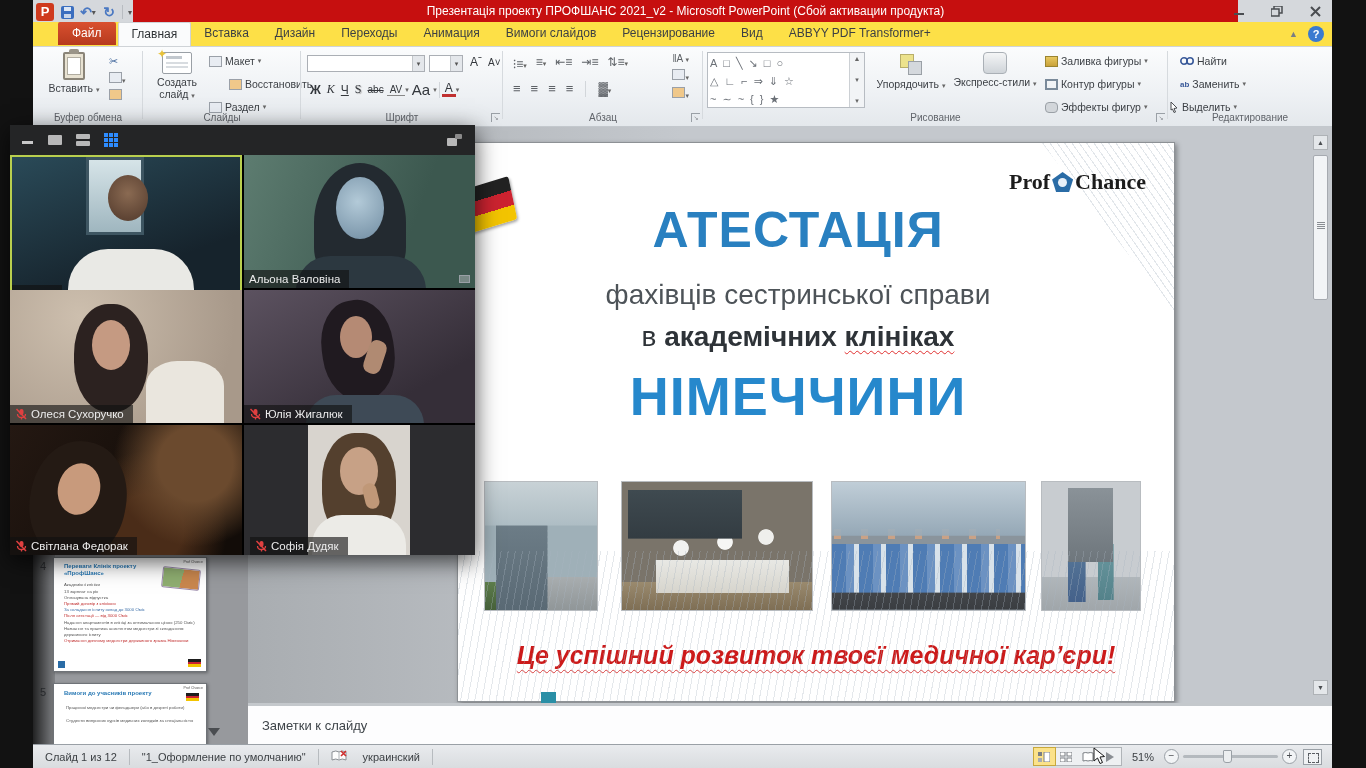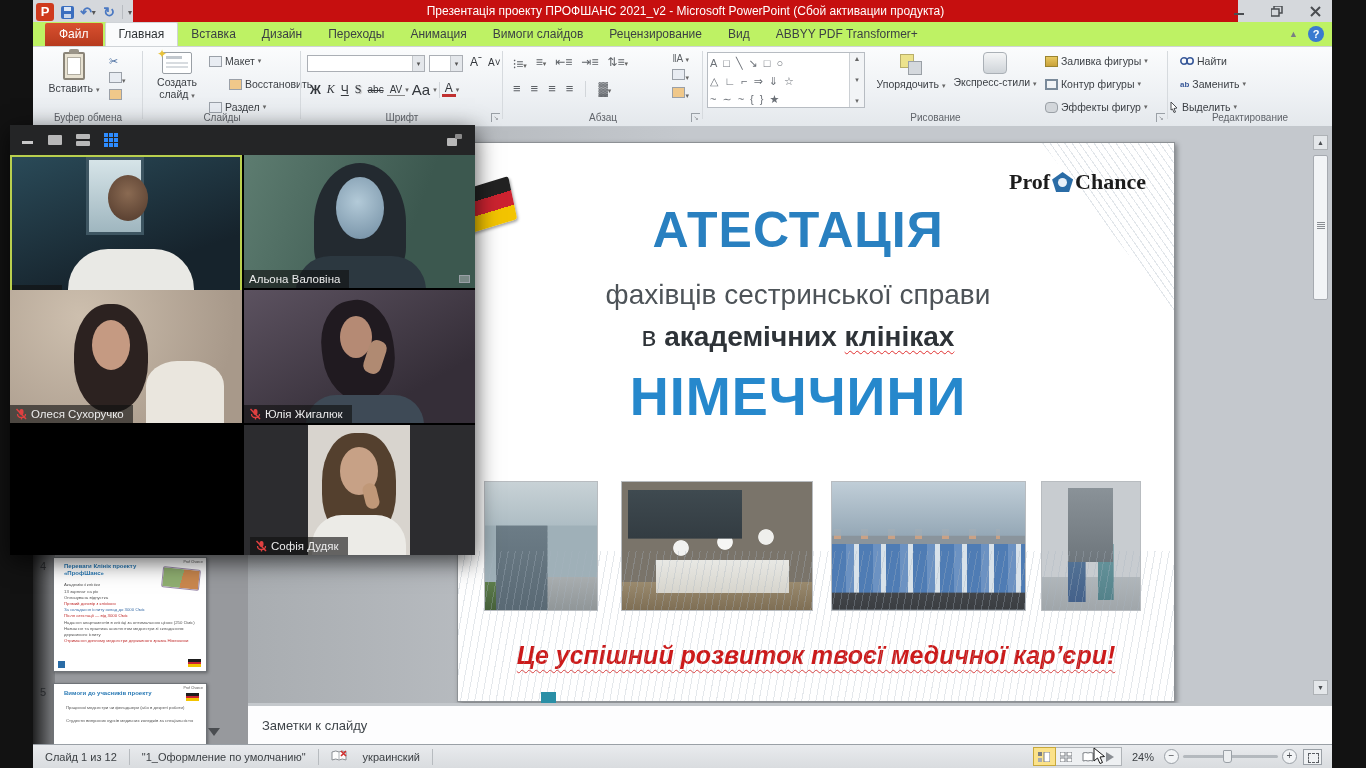--- a/index.html
+++ b/index.html
@@ -23,22 +23,22 @@
   .qat-sep { width:1px; height:14px; background:#b8bcc1; }
   .qat-dd { font-size:8px; color:#555; }
   .title-band { position:absolute; left:100px; top:0; width:1105px; height:22px; background:#c60f0f;
     color:#fff; font-size:12px; text-align:center; line-height:22px; white-space:nowrap; overflow:hidden; }
   .win-controls { position:absolute; right:6px; top:2px; display:flex; gap:16px; }
   .win-btn { width:22px; height:18px; display:flex; align-items:center; justify-content:center;
     color:#4a4d51; font-size:13px; }
   .win-btn svg { display:block; }
 
   
-  .tabrow { position:absolute; left:0; top:22px; width:100%; height:25px; background:#bef264;
-    border-bottom:1px solid #cfd3d7; display:flex; align-items:center; padding-left:12px; }
+  .tabrow { position:absolute; left:0; top:22px; width:100%; height:25px; background:#fde047;
+    border-bottom:1px solid #cfd3d7; display:flex; align-items:flex-start; padding-left:25px; }
   .tab { font-size:12px; color:#3b3f44; padding:4px 13px 5px; white-space:nowrap; }
   .tab.file { background:linear-gradient(#d9502f,#b63a1e); color:#fff; border-radius:2px 2px 0 0;
     margin-right:2px; padding:4px 14px 5px; }
   .tab.active { background:#fafbfc; border:1px solid #cfd3d7; border-bottom:none; border-radius:2px 2px 0 0;
     color:#2e3235; }
   .tabrow-right { position:absolute; right:8px; top:4px; display:flex; gap:10px; align-items:center; }
   .collapse-chevron { color:#7a7e83; font-size:9px; }
   .help-btn { width:16px; height:16px; border-radius:50%; background:#3a7ad0; color:#fff; font-size:11px;
     font-weight:bold; text-align:center; line-height:16px; }
 
@@ -603,21 +603,21 @@
             <svg width="12" height="10">
                 <path d="M1 1 Q4 0 6 1 Q8 0 11 1 L11 9 Q8 8 6 9 Q4 8 1 9 Z" fill="#fff" stroke="#7a7e83"></path>
               </svg>
             </span>
           <span class="vb">
             <svg width="12" height="10">
                 <path d="M2 0 L10 5 L2 10 Z" fill="#8a8e93"></path>
               </svg>
             </span>
         </span>
-        <span class="zoom-val">24%</span>
+        <span class="zoom-val">51%</span>
         <span class="zslider">
           <span class="zbtn">−</span>
           <span class="ztrack">
               <span class="zthumb"></span>
             </span>
           <span class="zbtn">+</span>
         </span>
         <span class="fit-btn"></span>
       </span>
     </div>
@@ -708,20 +708,33 @@
           <svg width="12" height="12">
               <rect x="4.5" y="1" width="4" height="6" rx="2" fill="#e04040"></rect>
               <path d="M2.5 6 Q2.5 9.5 6.5 9.5 Q10.5 9.5 10.5 6" fill="none" stroke="#e04040" stroke-width="1.3"></path>
               <line x1="6.5" y1="9.5" x2="6.5" y2="11.5" stroke="#e04040" stroke-width="1.3"></line>
               <line x1="1.5" y1="1" x2="11" y2="11" stroke="#e04040" stroke-width="1.5"></line>
             </svg>
           <span>Юлія Жигалюк</span>
           </span>
       </div>
 
+      <div class="tile t5">
+        <div class="hair"></div>
+        <div class="face"></div>
+        <span class="label">
+          <svg width="12" height="12">
+              <rect x="4.5" y="1" width="4" height="6" rx="2" fill="#e04040"></rect>
+              <path d="M2.5 6 Q2.5 9.5 6.5 9.5 Q10.5 9.5 10.5 6" fill="none" stroke="#e04040" stroke-width="1.3"></path>
+              <line x1="6.5" y1="9.5" x2="6.5" y2="11.5" stroke="#e04040" stroke-width="1.3"></line>
+              <line x1="1.5" y1="1" x2="11" y2="11" stroke="#e04040" stroke-width="1.5"></line>
+            </svg>
+          <span>Світлана Федорак</span>
+          </span>
+      </div>
 
       <div class="tile t6">
         <div class="video">
           <div class="hair"></div>
           <div class="face"></div>
           <div class="hoodie"></div>
           <div class="hand"></div>
         </div>
         <span class="label" style="left:6px;">
           <svg width="12" height="12">

